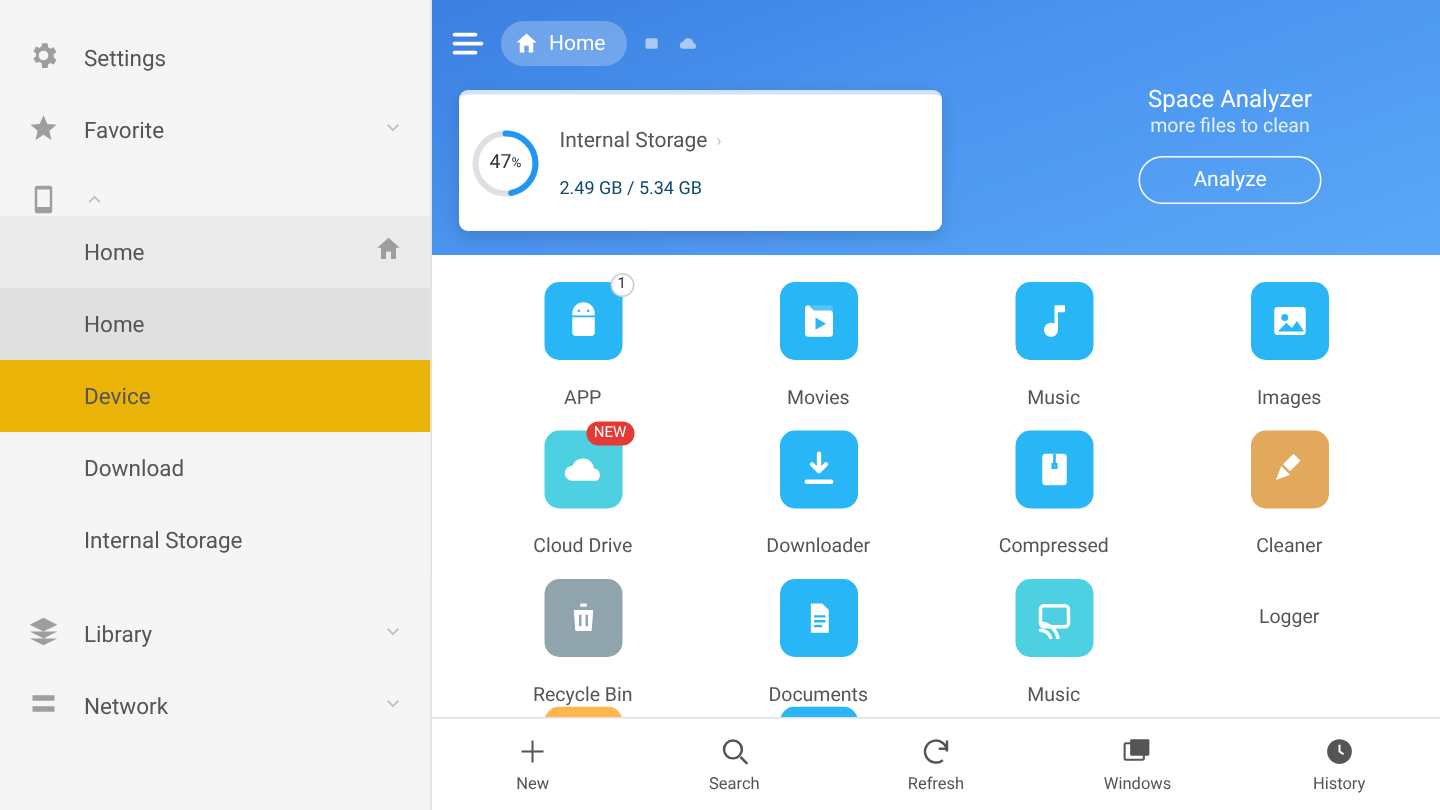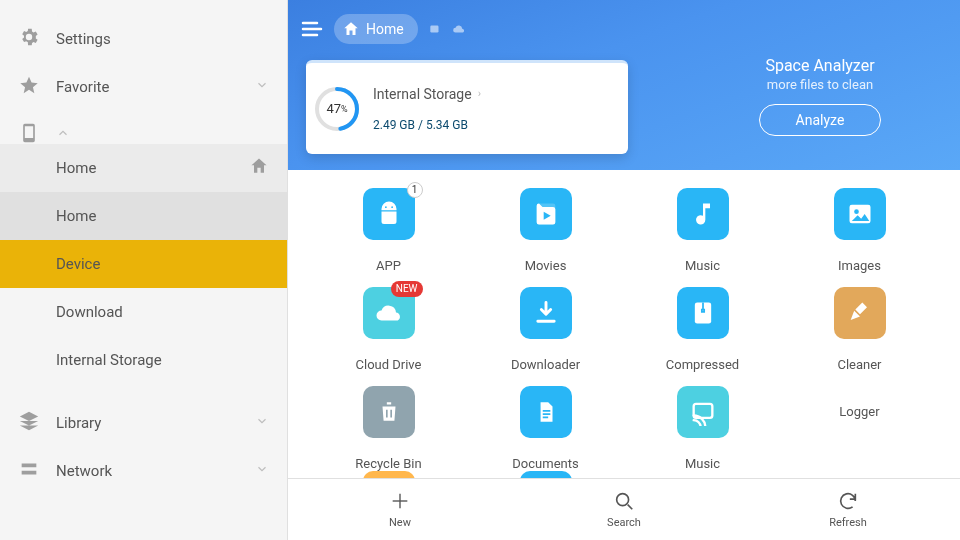--- a/index.html
+++ b/index.html
@@ -312,15 +312,29 @@
               <line x1="16" y1="16" x2="21" y2="21"></line>
             </svg></span>
           <span>Search</span>
         </div>
         <div class="btn">
           <span class="bic"><svg viewBox="0 0 24 24" width="22" height="22" stroke="currentColor" stroke-width="1.8" fill="none">
               <path d="M20 12a8 8 0 10-3 6.3M20 4v6h-6"></path>
             </svg></span>
           <span>Refresh</span>
         </div>
+        <div class="btn">
+          <span class="bic"><svg viewBox="0 0 24 24" width="22" height="22" fill="currentColor">
+              <rect x="3" y="6" width="14" height="12" rx="1" fill="none" stroke="currentColor" stroke-width="1.5"></rect>
+              <rect x="7" y="3" width="14" height="12" rx="1" fill="currentColor"></rect>
+            </svg></span>
+          <span>Windows</span>
+        </div>
+        <div class="btn">
+          <span class="bic"><svg viewBox="0 0 24 24" width="22" height="22" fill="currentColor">
+              <circle cx="12" cy="12" r="9"></circle>
+              <path d="M12 7v5l3 2" stroke="#fff" stroke-width="1.5" fill="none"></path>
+            </svg></span>
+          <span>History</span>
+        </div>
       </div>
   </div>
 </div>
 
 </body></html>

